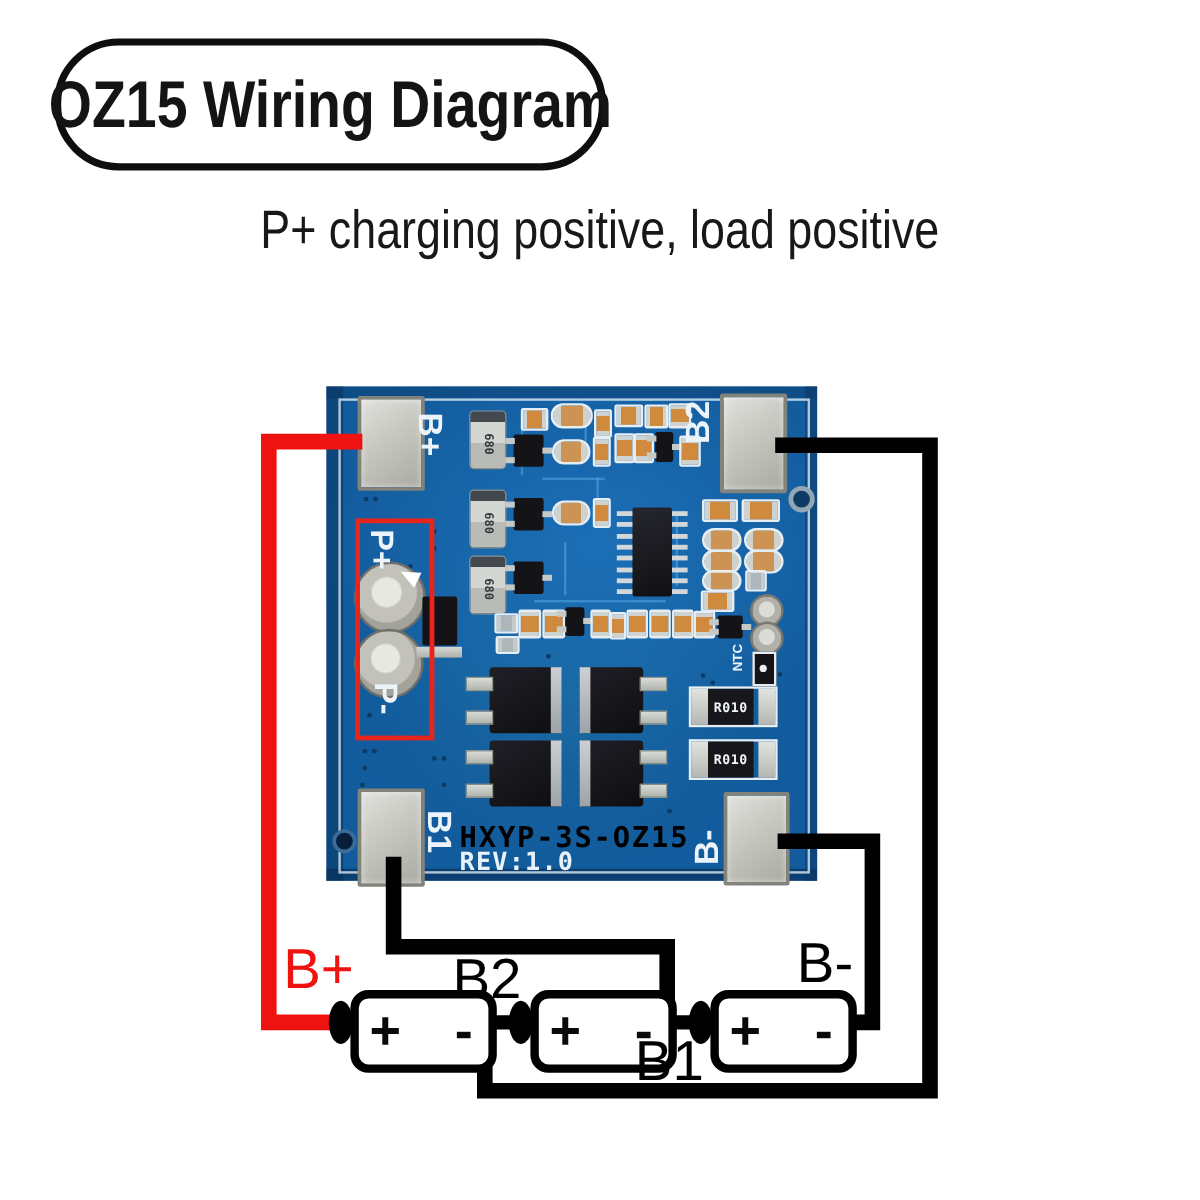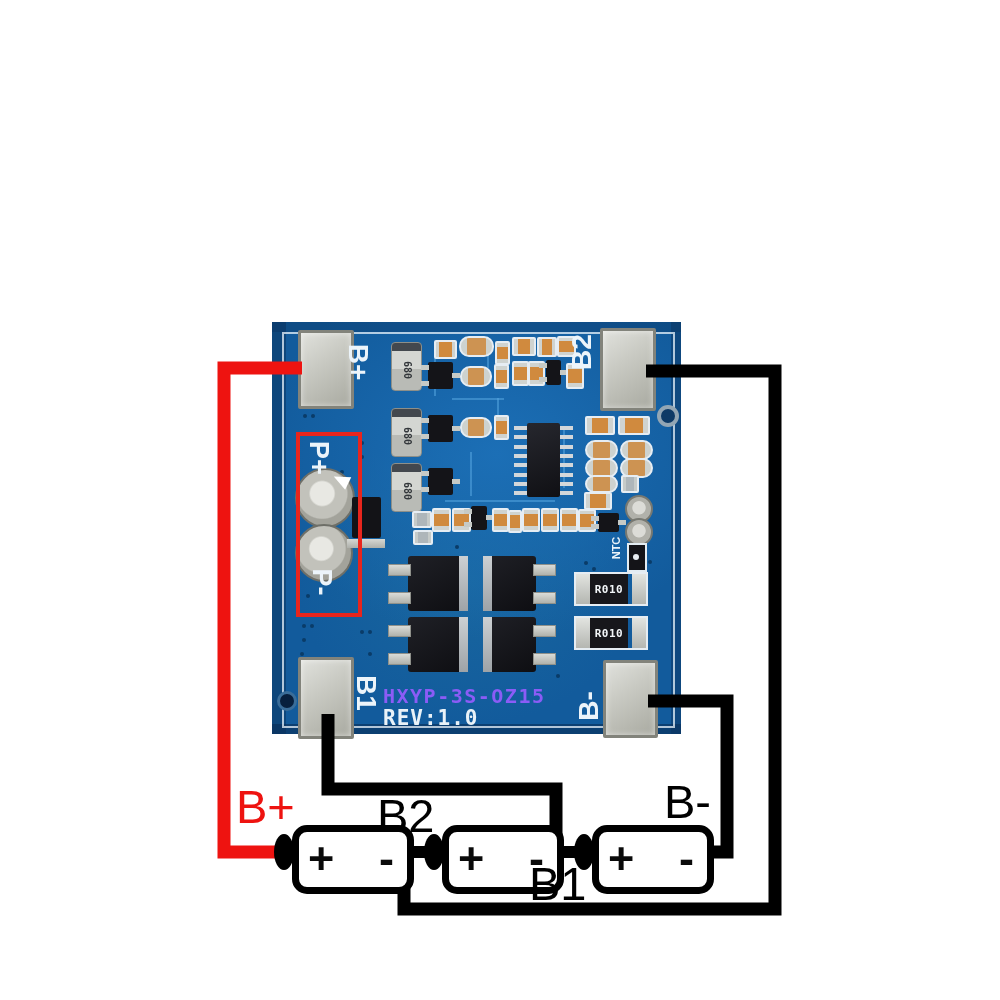--- a/index.html
+++ b/index.html
@@ -22,21 +22,21 @@
   .board{position:absolute;left:272px;top:322px;width:409px;height:412px;
          background:
            radial-gradient(90% 70% at 55% 32%, #1c6fb6 0%, rgba(28,111,182,0) 65%),
            radial-gradient(70% 60% at 48% 62%, #19679f 0%, rgba(25,103,159,0) 60%),
            #125b9c;
          box-shadow: inset 14px 0 0 rgba(8,44,84,.45), inset -10px 0 0 rgba(9,52,96,.5),
                      inset 0 10px 0 rgba(8,48,92,.35), inset 0 -10px 0 rgba(5,36,70,.5);}
   .silk-frame{position:absolute;left:282px;top:332px;width:389px;height:392px;
               border:2px solid rgba(233,243,249,.75);}
   .model-text{position:absolute;left:383px;top:686px;font-family:"DejaVu Sans Mono",monospace;
-              font-weight:700;font-size:20px;letter-spacing:1.5px;color:#8b5cf6;line-height:1;}
+              font-weight:700;font-size:24px;letter-spacing:1.5px;color:#000000;line-height:1;}
   .rev-text{position:absolute;left:383px;top:708px;font-family:"DejaVu Sans Mono",monospace;
             font-weight:700;font-size:21px;letter-spacing:1px;color:#e9f2f8;line-height:1;}
 
   .pad{position:absolute;border:3px solid #82837b;border-radius:2px;
        background:linear-gradient(145deg,#e0e1dc 0%,#c9cac3 40%,#a9aaa1 100%);
        box-shadow:inset 0 0 6px rgba(255,255,255,.55);}
   .silk{position:absolute;color:#ecf4fa;font-weight:700;white-space:nowrap;line-height:1;}
   .redbox{position:absolute;border:4px solid #e8251d;}
   .bighole{position:absolute;border-radius:50%;border:2px solid #6e6f68;
            background:radial-gradient(circle at 45% 42%, #e8e8e3 0 26%, #c2c2bb 30% 55%, #a3a39b 58% 80%, #8e8e86 82% 100%);}
@@ -88,21 +88,27 @@
         padding:0 13px 0 9px;background:#fff;border:7px solid #000;border-radius:15px;}
   .cell .sym{font-size:45px;font-weight:700;color:#0a0a0a;line-height:0.9;}
   .nub{position:absolute;background:#000;border-radius:50%;}
   .wire-label{position:absolute;font-size:47px;font-weight:500;white-space:nowrap;line-height:1;}
 </style>
 </head>
 <body>
 
 <div class="canvas">
 
-
+  <div class="title-pill">
+    <span class="title-text">OZ15 Wiring Diagram</span>
+  </div>
+
+  <div class="subtitle s1">
+    <span>P+ charging positive, load positive</span>
+  </div>
 
   <div class="board"></div>
   <div class="silk-frame"></div>
 
   <div class="layer" id="pcb-layer">
       <div class="trace" style="left: 434px; top: 352px; width: 2px; height: 44px;"></div>
       <div class="trace" style="left: 452px; top: 398px; width: 52px; height: 2px;"></div>
       <div class="trace" style="left: 497px; top: 398px; width: 2px; height: 20px;"></div>
       <div class="trace" style="left: 470px; top: 452px; width: 2px; height: 44px;"></div>
       <div class="trace" style="left: 445px; top: 500px; width: 110px; height: 2px;"></div>

